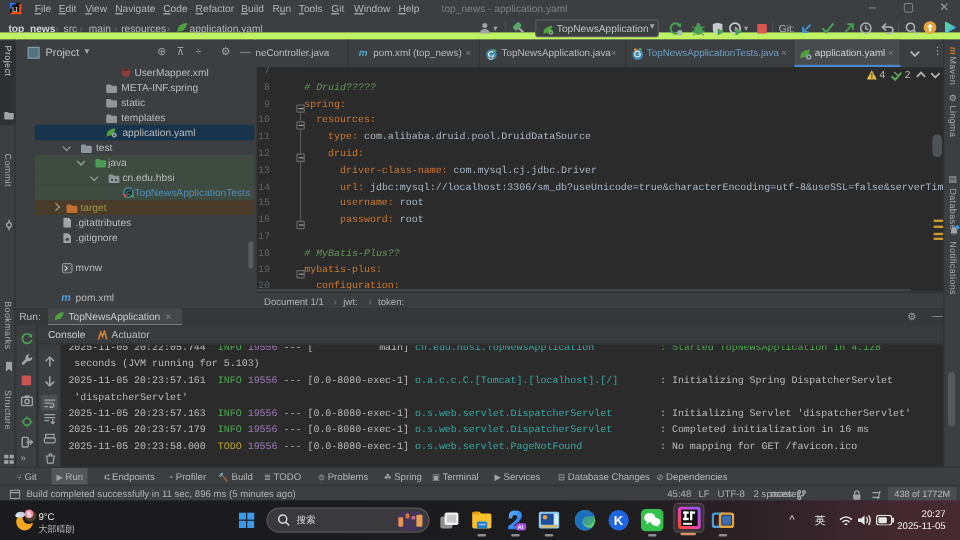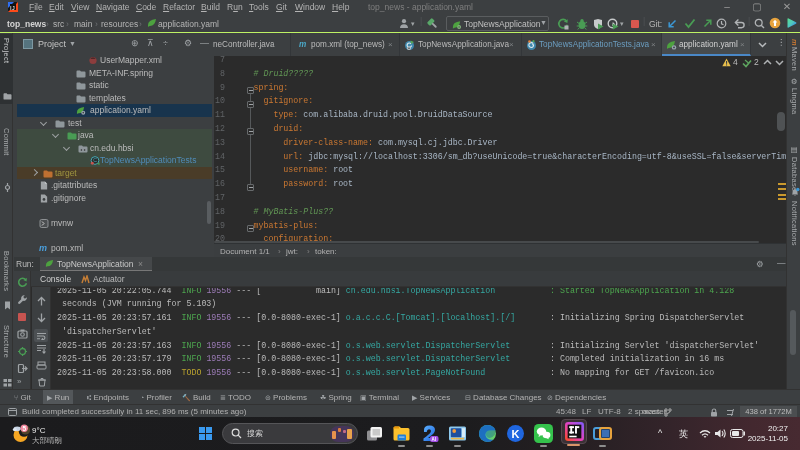--- a/index.html
+++ b/index.html
@@ -3,35 +3,35 @@
 *{margin:0;padding:0;box-sizing:border-box}
 html,body{width:800px;height:450px;overflow:hidden;background:#2b2b2b}
 #s{position:relative;width:800px;height:450px;font-family:"Liberation Sans",sans-serif;background:#3c3f41;color:#bbb;overflow:hidden}
 .ab{position:absolute}
 
 #titlebar{position:absolute;left:0;top:0;width:800px;height:14px;background:#3c3f41;font-size:8.5px;color:#b4b4b4}
 #titlebar .mi{position:absolute;top:1.5px}
 #title{position:absolute;left:368px;top:2px;color:#7f7f7f;font-size:8.5px}
 .winbtn{position:absolute;top:0;width:30px;height:14px;color:#9a9a9a;font-size:10px;text-align:center;line-height:13px}
 
-#toolbar{position:absolute;left:0;top:14px;width:800px;height:19px;background:#3c3f41;border-bottom:1px solid #bef264;font-size:8.5px}
+#toolbar{position:absolute;left:0;top:14px;width:800px;height:19px;background:#3c3f41;border-bottom:6px solid #bef264;font-size:8.5px}
 .bc{position:absolute;top:5px;color:#b6b6b6}
 .bcs{position:absolute;top:5px;color:#6f7274}
 
 #combo{position:absolute;left:446px;top:2px;width:103px;height:15px;border:1px solid #5a5d5f;border-radius:2px;background:#3c3f41}
 
 #lstripe{position:absolute;left:0;top:33px;width:13px;height:371px;background:#3c3f41;border-right:1px solid #323232}
 .vlab{writing-mode:vertical-rl;transform:rotate(0.5turn);transform:none;font-size:7.5px;color:#a8abad;position:absolute;left:2px;letter-spacing:.3px}
 
 #rstripe{position:absolute;left:786px;top:33px;width:14px;height:371px;background:#3c3f41;border-left:1px solid #323232}
 .rlab{writing-mode:vertical-rl;font-size:7.5px;color:#a8abad;position:absolute;left:2.5px;letter-spacing:.3px}
 
 #pphead{position:absolute;left:14px;top:33px;width:198px;height:23px;background:#3c3f41;font-size:9px}
 #ptree{position:absolute;left:14px;top:54px;width:198px;height:203px;background:#3c3f41;overflow:hidden;font-size:8.5px}
-.trow{position:absolute;left:3px;width:198px;height:12.5px;line-height:12.5px;color:#bbb;white-space:nowrap}
+.trow{position:absolute;left:15px;width:198px;height:12.5px;line-height:12.5px;color:#bbb;white-space:nowrap}
 .ticon{position:absolute;top:2px;width:10px;height:9px}
 .chev{position:absolute;top:3px;width:5px;height:5px;border-right:1.4px solid #9da0a2;border-bottom:1.4px solid #9da0a2}
 .chev.d{transform:rotate(45deg)}
 .chev.r{transform:rotate(-45deg)}
 
 #tabs{position:absolute;left:213px;top:33px;width:573px;height:23px;background:#3c3f41;font-size:8.5px;overflow:hidden}
 .tab{position:absolute;top:0;height:23px;line-height:23px;color:#bbb;border-right:1px solid #333639;white-space:nowrap;font-size:8.2px}
 
 #editor{position:absolute;left:214px;top:56px;width:572px;height:187px;background:#2b2b2b;overflow:hidden}
 #gutter{position:absolute;left:0;top:0;width:38px;height:187px;background:#2b2b2b}
@@ -379,21 +379,21 @@
       </svg>
       <span class="ab" style="left:564px;top:4px;color:#b8bbbd">⋮</span>
     </div>
 
 <div id="editor">
   <div id="gutter"></div>
   <div id="lnums">7<br>8<br>9<br>10<br>11<br>12<br>13<br>14<br>15<br>16<br>17<br>18<br>19<br>20</div>
   <div id="code"><span> </span>
 <span class="cm"># Druid?????</span>
 <span class="k">spring:</span>
-<span class="k">  gitignore:</span>
+<span class="k">  resources:</span>
 <span class="k">    type:</span> com.alibaba.druid.pool.DruidDataSource
 <span class="k">    druid:</span>
 <span class="k">      driver-class-name:</span> com.mysql.cj.jdbc.Driver
 <span class="k">      url:</span> jdbc:mysql://localhost:3306/sm_db?useUnicode=true&amp;characterEncoding=utf-8&amp;useSSL=false&amp;serverTimezone=UTC
 <span class="k">      username:</span> root
 <span class="k">      password:</span> root
 <span> </span>
 <span class="cm"># MyBatis-Plus??</span>
 <span class="k">mybatis-plus:</span>
 <span class="k">  configuration:</span></div>

